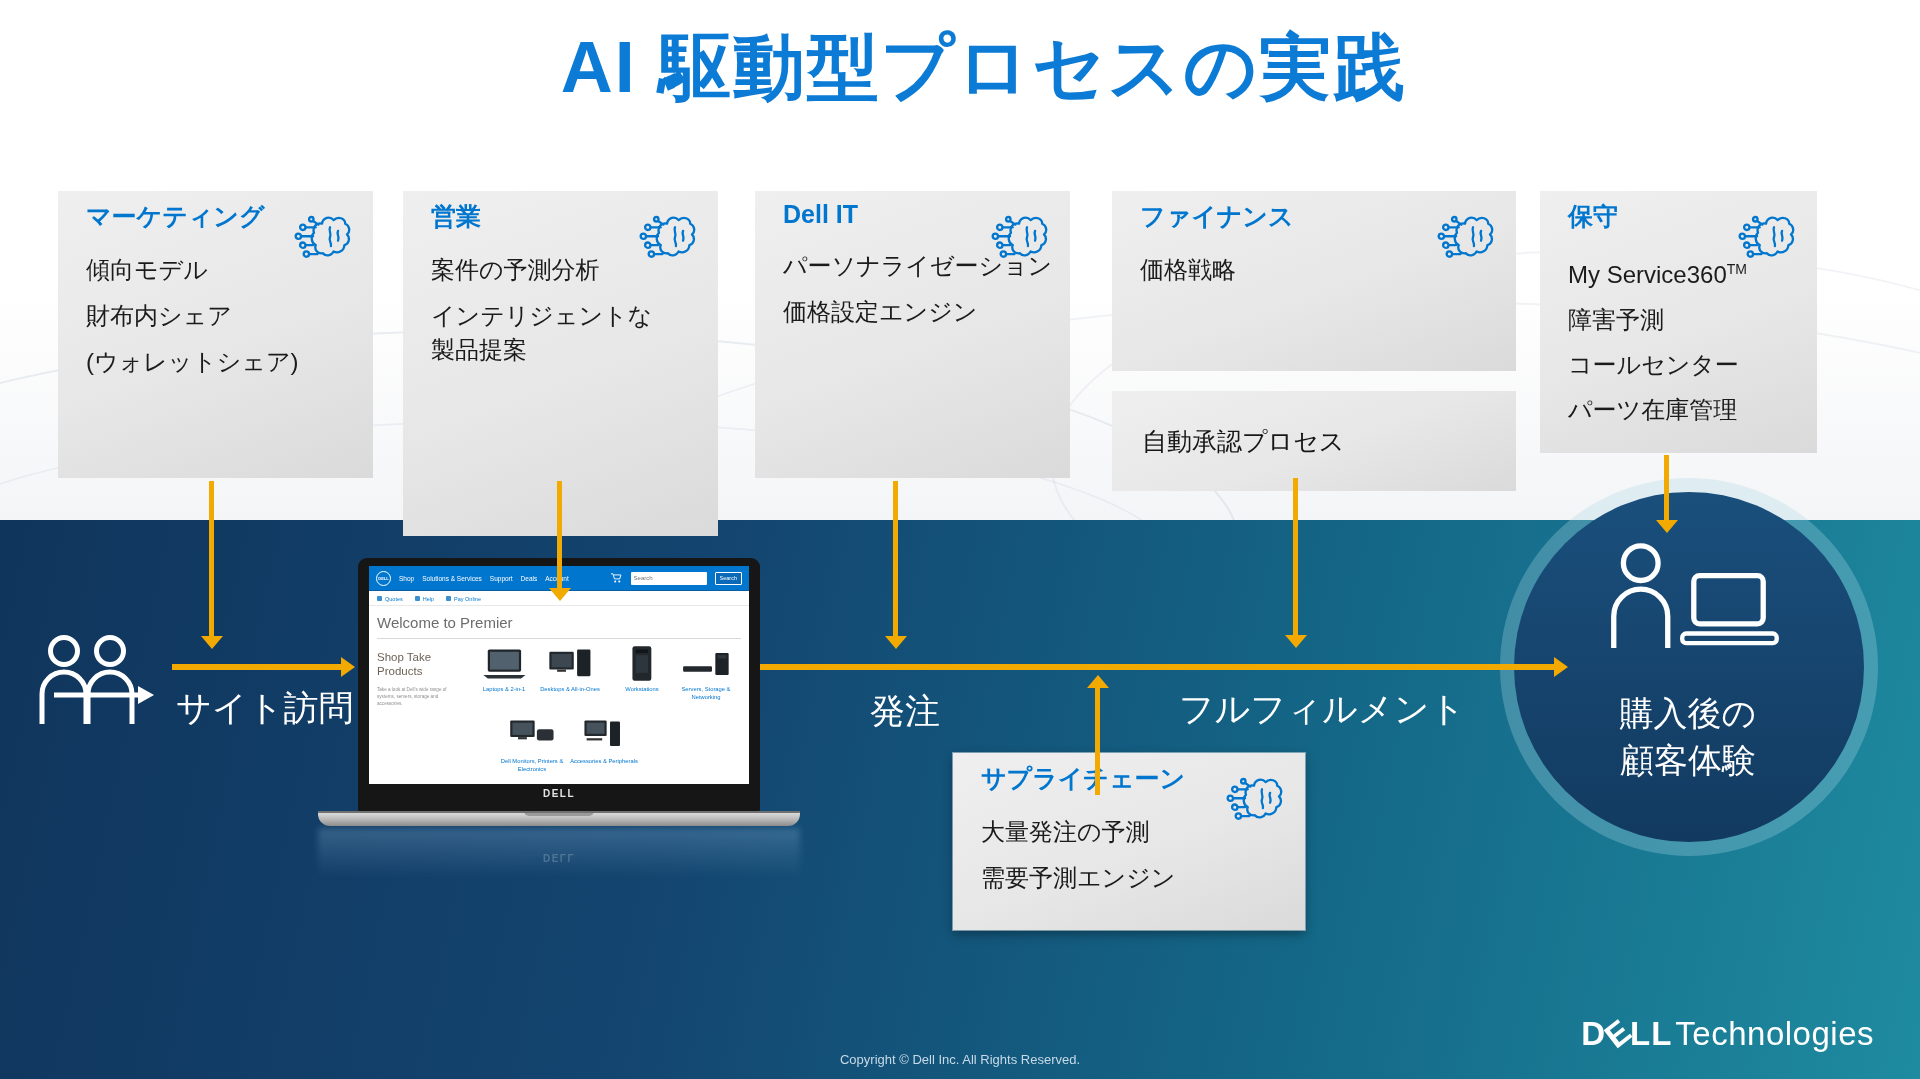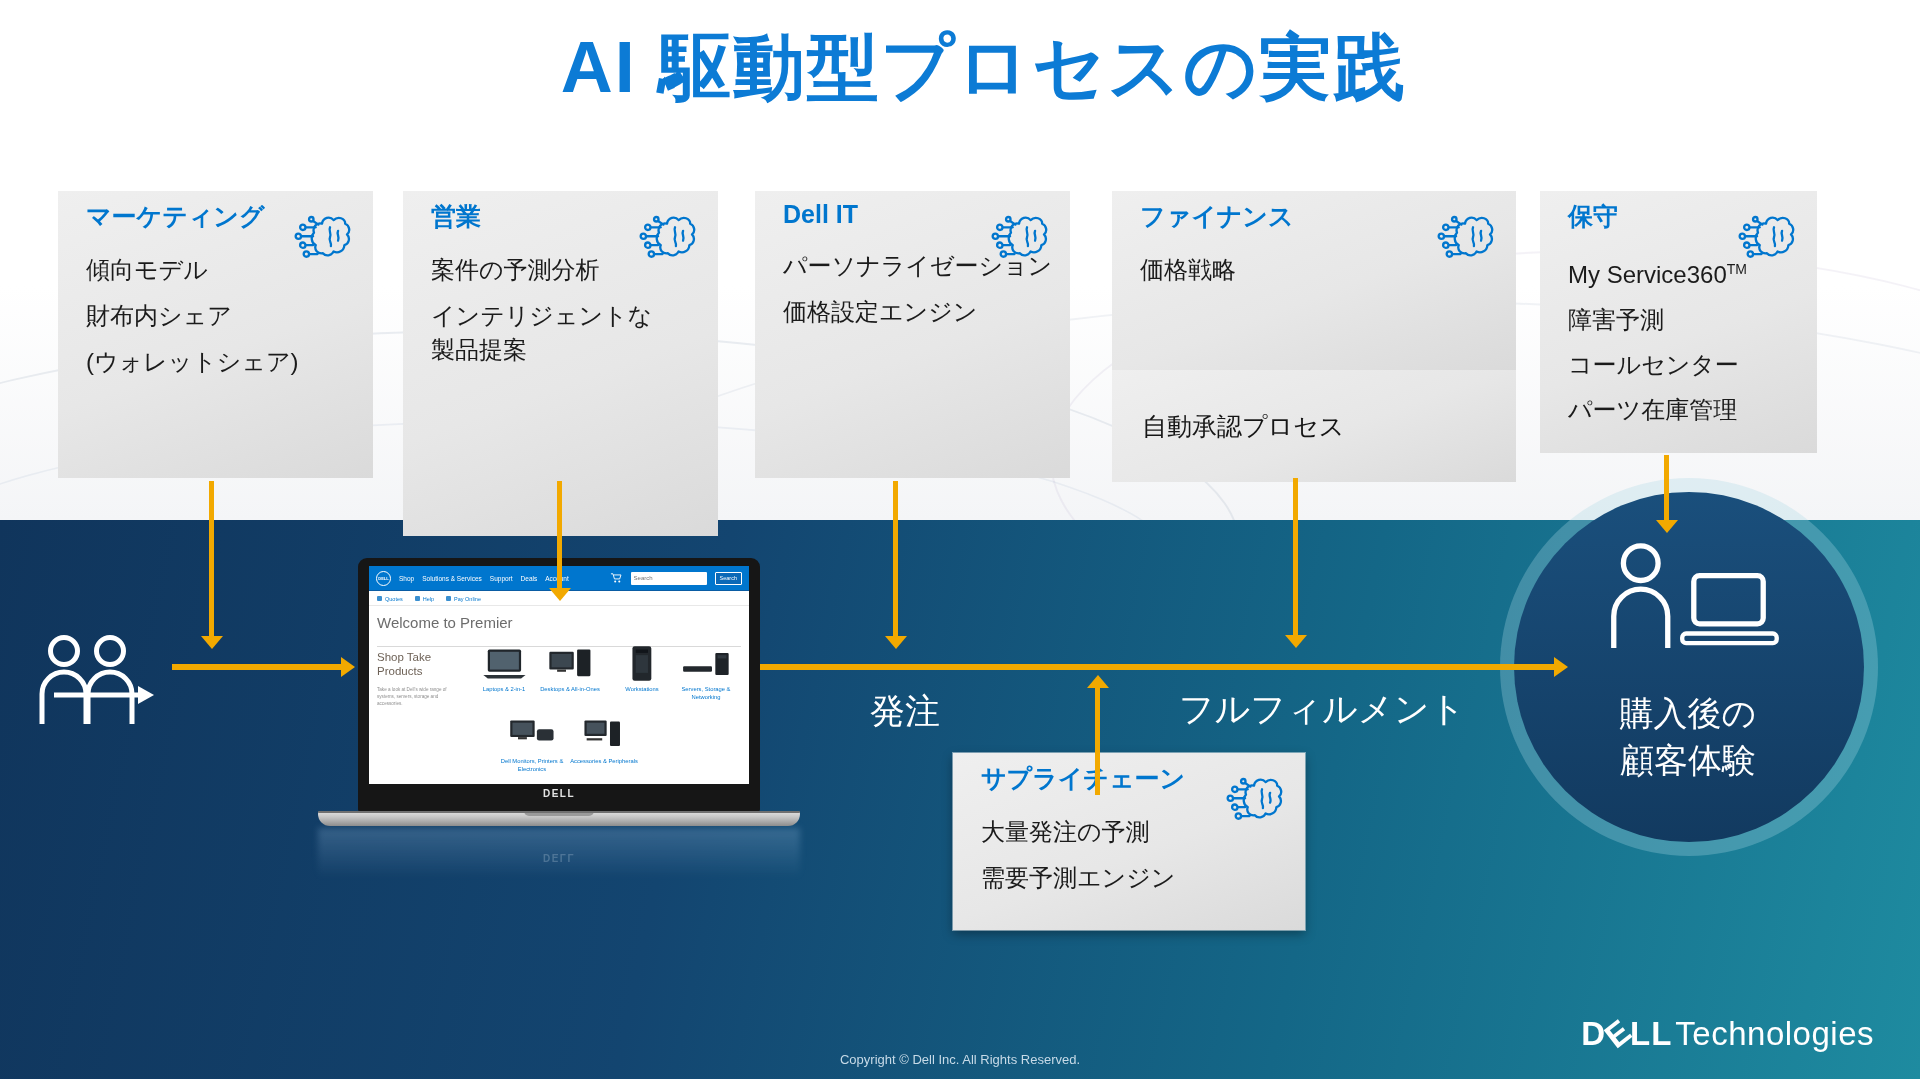--- a/index.html
+++ b/index.html
@@ -63,21 +63,21 @@
   
   .site-nav{position:absolute;left:0;top:0;width:380px;height:25px;background:#0076CE;border-bottom:1px solid #0a5ca3;display:flex;align-items:center;gap:8px;padding:0 7px;}
   .mini-logo{width:15px;height:15px;border:1px solid #fff;border-radius:50%;color:#fff;font-size:4px;font-weight:700;display:flex;align-items:center;justify-content:center;flex:0 0 auto;}
   .mini-link{color:#fff;font-size:6.5px;white-space:nowrap;}
   .nav-spacer{flex:1;}
   .mini-search{width:76px;height:13px;border:none;border-radius:1px;font-size:6px;padding:0 0 0 3px;background:#fff;color:#333;}
   .mini-search-btn{height:13px;border:1px solid #fff;background:#0b69b7;color:#fff;font-size:5.5px;display:flex;align-items:center;padding:0 4px;border-radius:1px;}
   .site-subnav{position:absolute;left:0;top:26px;width:380px;height:14px;background:#fff;border-bottom:1px solid #e8e8e8;display:flex;align-items:center;gap:12px;padding-left:8px;}
   .sn-item{display:flex;align-items:center;gap:3px;font-size:5.5px;color:#0076CE;white-space:nowrap;}
   .sn-ic{width:5px;height:5px;background:#3a8fd0;border-radius:1px;display:inline-block;}
-  .welcome{position:absolute;left:8px;top:48px;width:364px;font-size:15px;color:#6c6c6c;padding-bottom:15px;border-bottom:1px solid #d9d9d9;}
+  .welcome{position:absolute;left:8px;top:48px;width:364px;font-size:15px;color:#6c6c6c;padding-bottom:7px;border-bottom:1px solid #d9d9d9;}
   .shop-col{position:absolute;left:8px;top:84px;width:88px;}
   .shop-title{font-size:11.5px;color:#6e6257;line-height:1.25;}
   .shop-desc{margin-top:7px;font-size:4.6px;color:#8f8f8f;line-height:1.55;}
   .tile{position:absolute;width:70px;text-align:center;}
   .tile svg{display:block;margin:0 auto;height:40px;}
   .tile-label{margin-top:2px;font-size:5.8px;color:#0076CE;line-height:1.35;}
 
   
   .copyright{position:absolute;left:0;right:0;bottom:12px;text-align:center;font-size:13px;color:#C7DAE7;z-index:2;}
   .brand{position:absolute;right:46px;bottom:26px;color:#fff;font-size:33px;z-index:2;white-space:nowrap;}
@@ -149,21 +149,21 @@
   </div>
 
   <div class="card card-pad" style="left:1112px;top:191px;width:404px;height:180px;">
     <svg class="brain-icon">
         <use href="#ai-brain"></use>
       </svg>
     <div class="card-title">ファイナンス</div>
     <div class="card-item">価格戦略</div>
   </div>
 
-  <div class="card auto" style="left:1112px;top:370px;width:404px;height:112px;">
+  <div class="card auto" style="left:1112px;top:391px;width:404px;height:100px;">
     <span>自動承認プロセス</span>
   </div>
 
   <div class="card card-pad" style="left:1540px;top:191px;width:277px;height:262px;">
     <svg class="brain-icon">
         <use href="#ai-brain"></use>
       </svg>
     <div class="card-title">保守</div>
     <div class="card-item" style="line-height:45px;"><span>My Service360</span><span class="sup">TM</span></div>
     <div class="card-item" style="line-height:45px;">障害予測</div>
@@ -192,20 +192,21 @@
   <svg class="people-icon" viewBox="0 0 122 92">
     <g fill="none" stroke="#ffffff" stroke-width="5">
       <circle cx="30" cy="19" r="13.5"></circle>
       <circle cx="76" cy="19" r="13.5"></circle>
       <path d="M8 92 V62 a22 22 0 0 1 44 0 V92"></path>
       <path d="M54 92 V62 a22 22 0 0 1 44 0 V92"></path>
       <line x1="20" y1="63" x2="104" y2="63"></line>
     </g>
     <polygon points="104,54 120,63 104,72" fill="#ffffff"></polygon>
   </svg>
+  <div class="flow-label" style="left:176px;top:685px;">サイト訪問</div>
   <div class="flow-label" style="left:893px;top:688px;transform:translateX(-50%);margin-left:12px;">発注</div>
   <div class="flow-label" style="left:1322px;top:686px;transform:translateX(-50%);">フルフィルメント</div>
 
   <div class="circle-ring"></div>
   <div class="circle-main"></div>
   <svg class="pl-icon" viewBox="0 0 190 112">
     <g fill="none" stroke="#ffffff" stroke-width="5.5">
       <circle cx="46" cy="24" r="18"></circle>
       <path d="M18 112 V79 a28 28 0 0 1 56 0 V112"></path>
       <rect x="101" y="37" width="72" height="50" rx="6"></rect>

